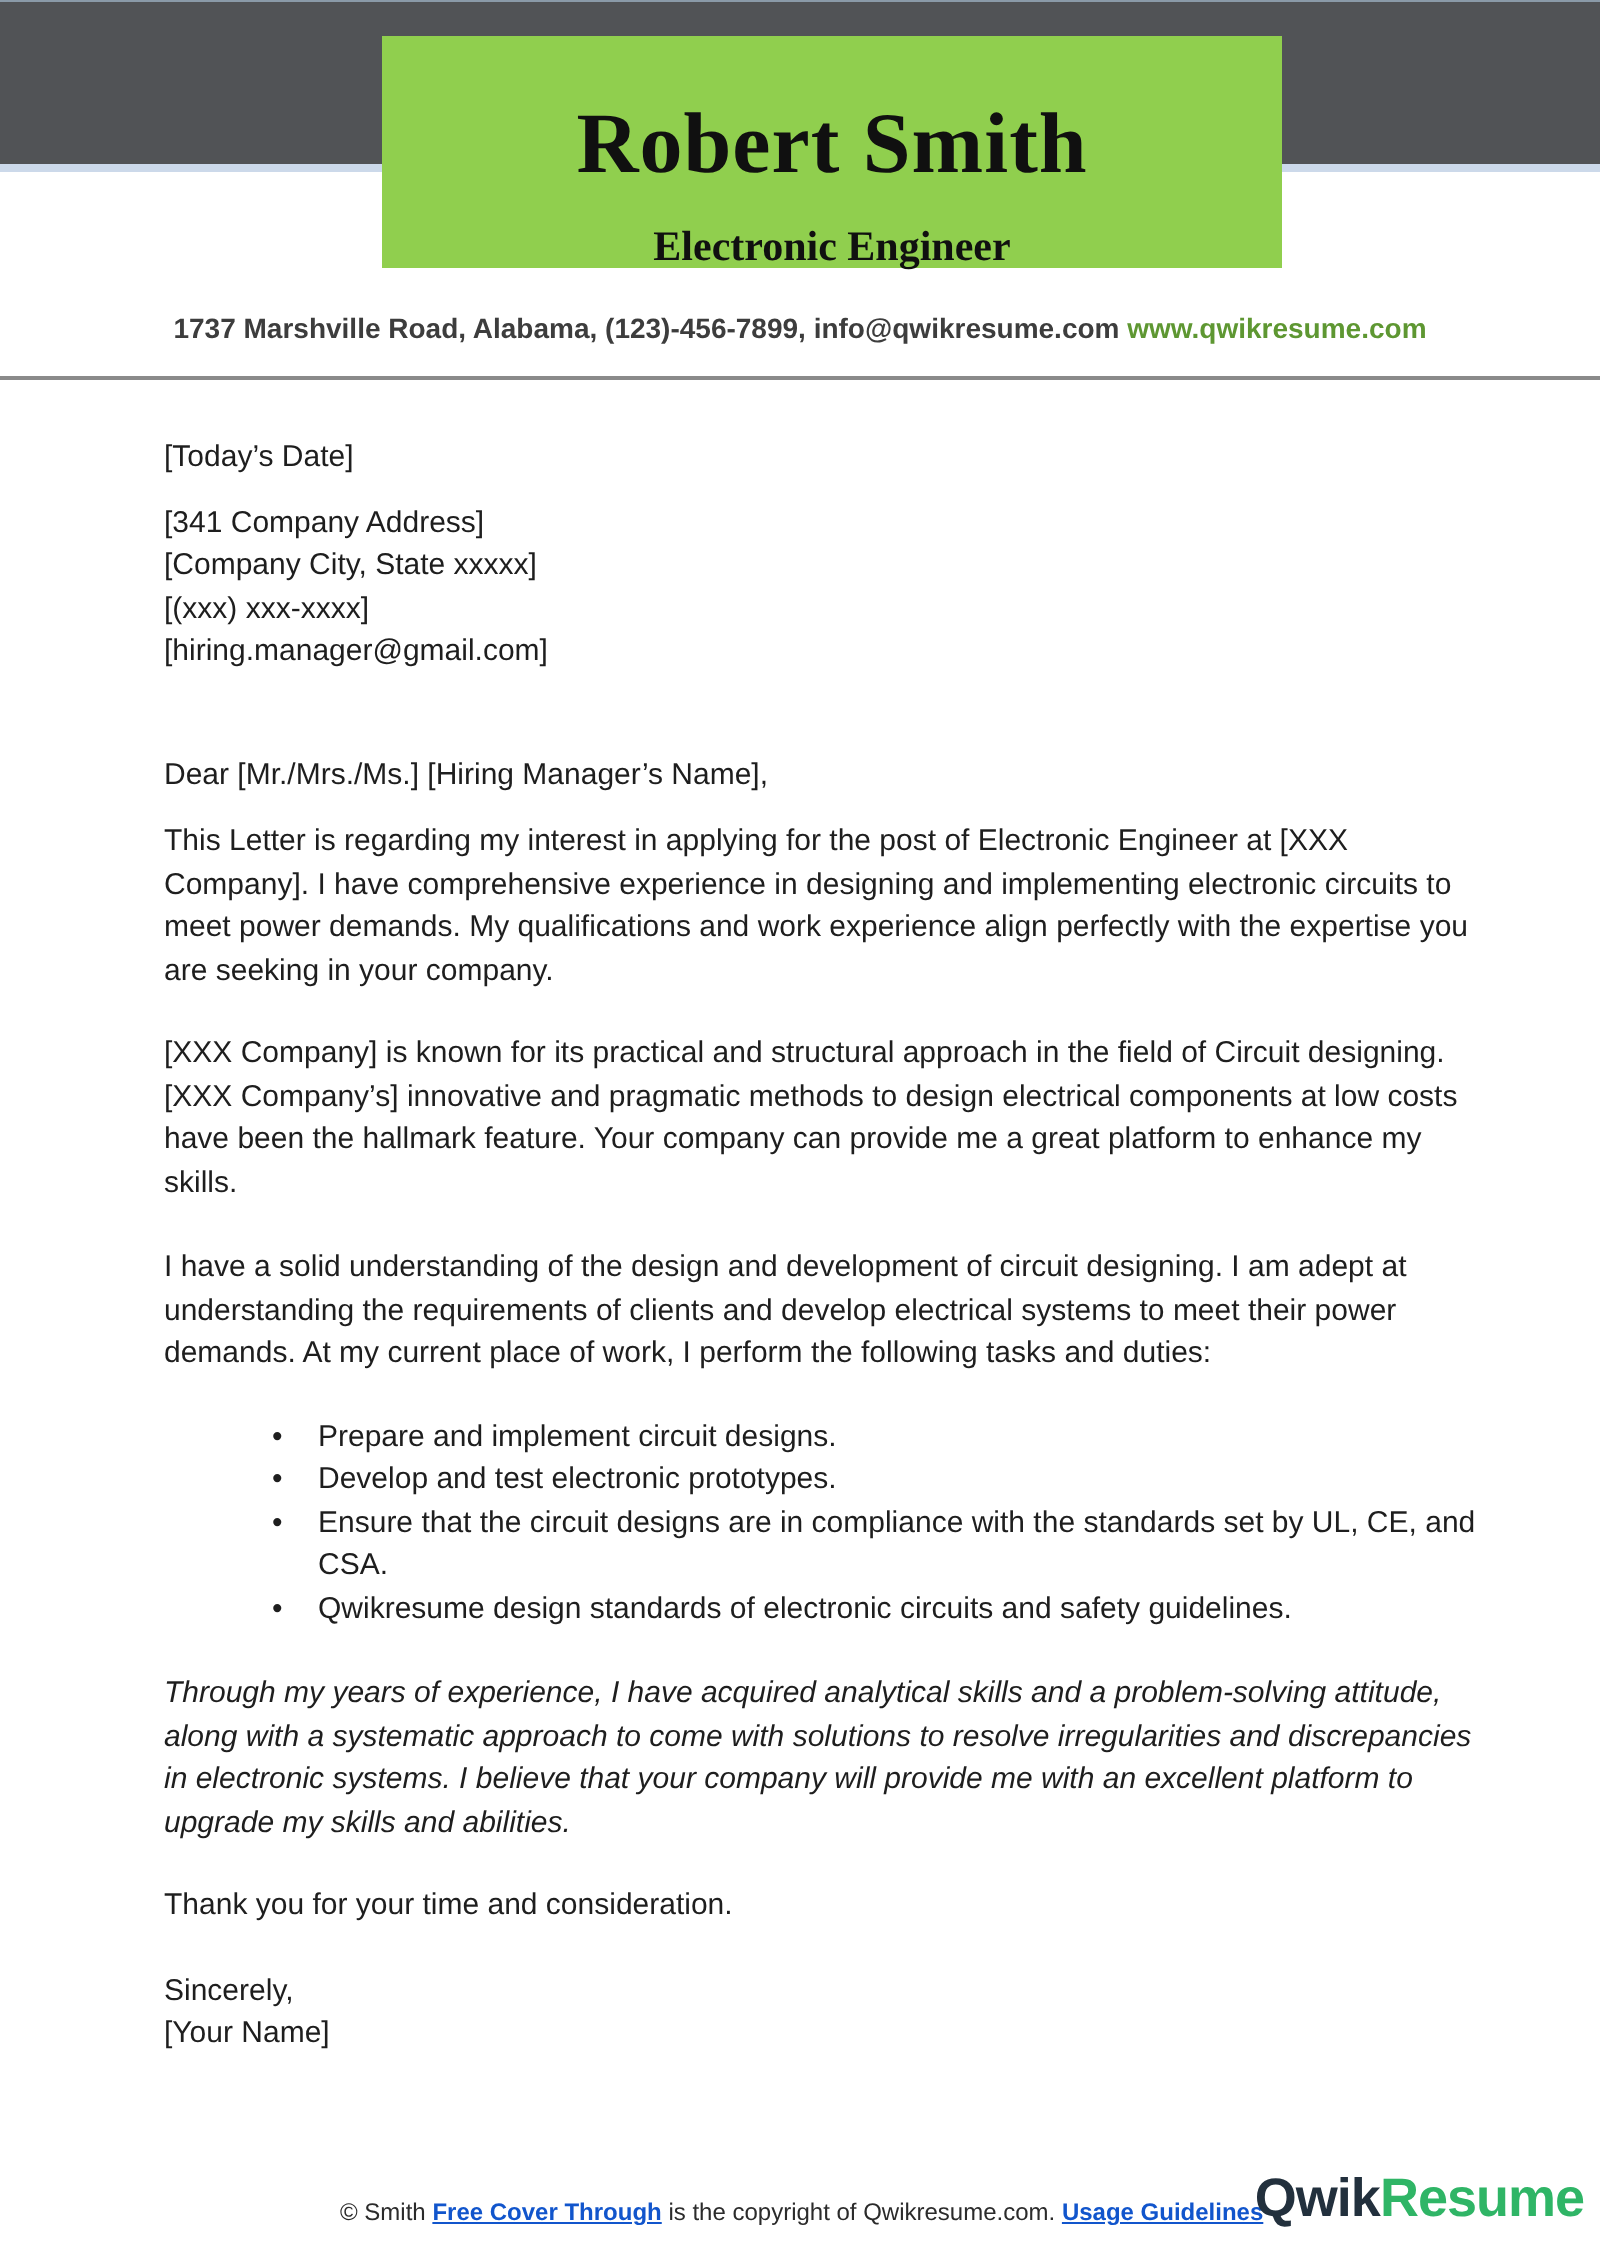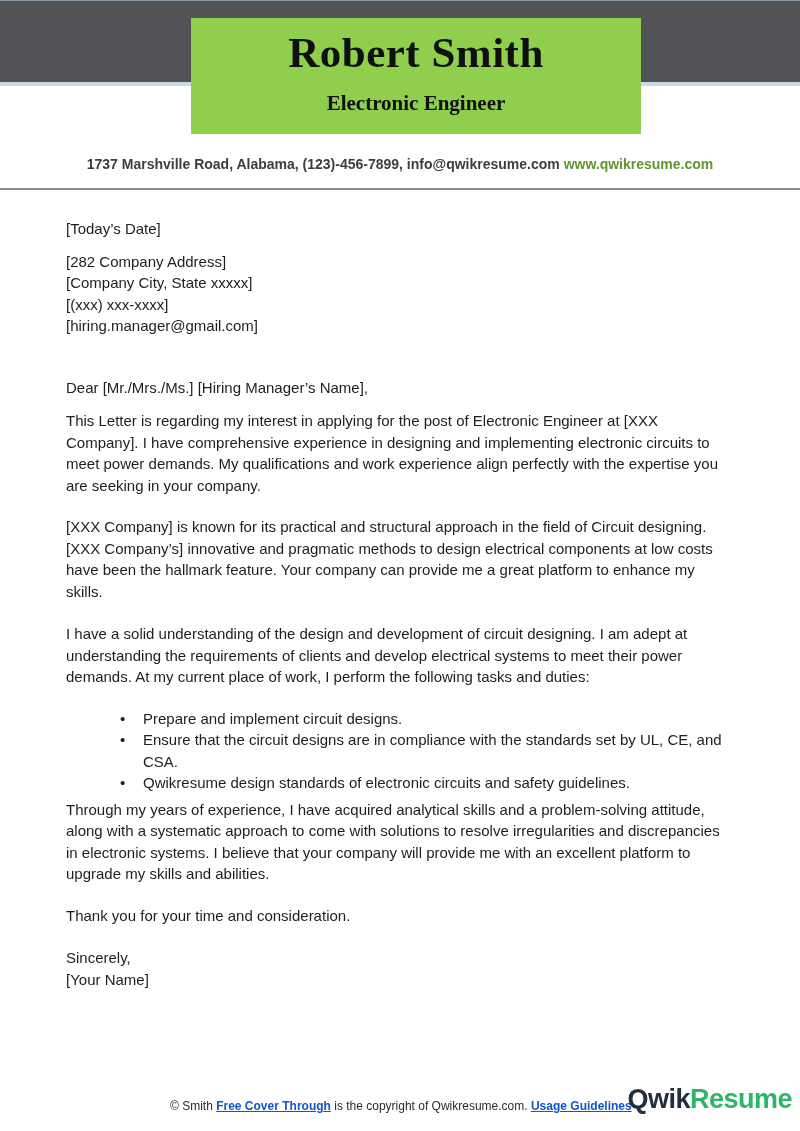--- a/index.html
+++ b/index.html
@@ -24,20 +24,21 @@
     text-align:center;
     padding-top:6px;
   }
   .name-box .person-name {
     font-family:"Liberation Serif", serif;
     font-weight:700;
     font-size:43px;
     line-height:58px;
     color:#101010;
     letter-spacing:0.5px;
+    margin-top:20px;
   }
   .name-box .person-title {
     font-family:"Liberation Serif", serif;
     font-weight:700;
     font-size:21px;
     line-height:42px;
     color:#101010;
   }
 
   
@@ -52,40 +53,40 @@
   }
 
   
   .header-rule {
     position:absolute; left:0; top:188px; width:800px; height:2px;
     background:#8a8a8a;
   }
 
   
   .letter {
-    position:absolute; left:66px; top:218px; width:664px;
+    position:absolute; left:82px; top:218px; width:664px;
     font-size:15px; line-height:21.5px; color:#1e1e1e;
   }
   .letter p, .letter .address-line { white-space:normal; }
   .address-block { margin-top:11px; }
   .salutation { margin-top:40px; }
   .para-intro { margin-top:12px; }
   .para-company { margin-top:20px; }
   .para-skills { margin-top:21px; }
   .duties-list { margin-top:20px; list-style:none; }
   .duties-list li {
     position:relative;
     padding-left:77px;
   }
   .duties-list li::before {
     content:"\2022";
     position:absolute; left:54px; top:0;
     font-size:15px; color:#1e1e1e;
   }
-  .para-closing { margin-top:5px; }
+  .para-closing { margin-top:21px;font-style:italic; }
   .thanks { margin-top:20px; }
   .signoff-block { margin-top:21px; }
 
   
   .footer-text {
     position:absolute; left:170px; top:1099px;
     font-size:12px; color:#2b2b2b;
     white-space:nowrap;
   }
   .footer-text a {
@@ -110,36 +111,37 @@
 </div>
 
 <div class="contact-line"><span>1737 Marshville Road, Alabama, (123)-456-7899, info@qwikresume.com </span><a class="contact-url" href="#">www.qwikresume.com</a></div>
 
 <div class="header-rule"></div>
 
 <div class="letter">
   <p class="date-line">[Today’s Date]</p>
 
   <div class="address-block">
-    <div class="address-line">[282 Company Address]</div>
+    <div class="address-line">[341 Company Address]</div>
     <div class="address-line">[Company City, State xxxxx]</div>
     <div class="address-line">[(xxx) xxx-xxxx]</div>
     <div class="address-line">[hiring.manager@gmail.com]</div>
   </div>
 
   <p class="salutation">Dear [Mr./Mrs./Ms.] [Hiring Manager’s Name],</p>
 
   <p class="para-intro">This Letter is regarding my interest in applying for the post of Electronic Engineer at [XXX Company]. I have comprehensive experience in designing and implementing electronic circuits to meet power demands. My qualifications and work experience align perfectly with the expertise you are seeking in your company.</p>
 
   <p class="para-company">[XXX Company] is known for its practical and structural approach in the field of Circuit designing. [XXX Company’s] innovative and pragmatic methods to design electrical components at low costs have been the hallmark feature. Your company can provide me a great platform to enhance my skills.</p>
 
   <p class="para-skills">I have a solid understanding of the design and development of circuit designing. I am adept at understanding the requirements of clients and develop electrical systems to meet their power demands. At my current place of work, I perform the following tasks and duties:</p>
 
   <ul class="duties-list">
     <li>Prepare and implement circuit designs.</li>
+    <li>Develop and test electronic prototypes.</li>
     <li>Ensure that the circuit designs are in compliance with the standards set by UL, CE, and CSA.</li>
     <li>Qwikresume design standards of electronic circuits and safety guidelines.</li>
   </ul>
 
   <p class="para-closing">Through my years of experience, I have acquired analytical skills and a problem-solving attitude, along with a systematic approach to come with solutions to resolve irregularities and discrepancies in electronic systems. I believe that your company will provide me with an excellent platform to upgrade my skills and abilities.</p>
 
   <p class="thanks">Thank you for your time and consideration.</p>
 
   <div class="signoff-block">
     <div>Sincerely,</div>

